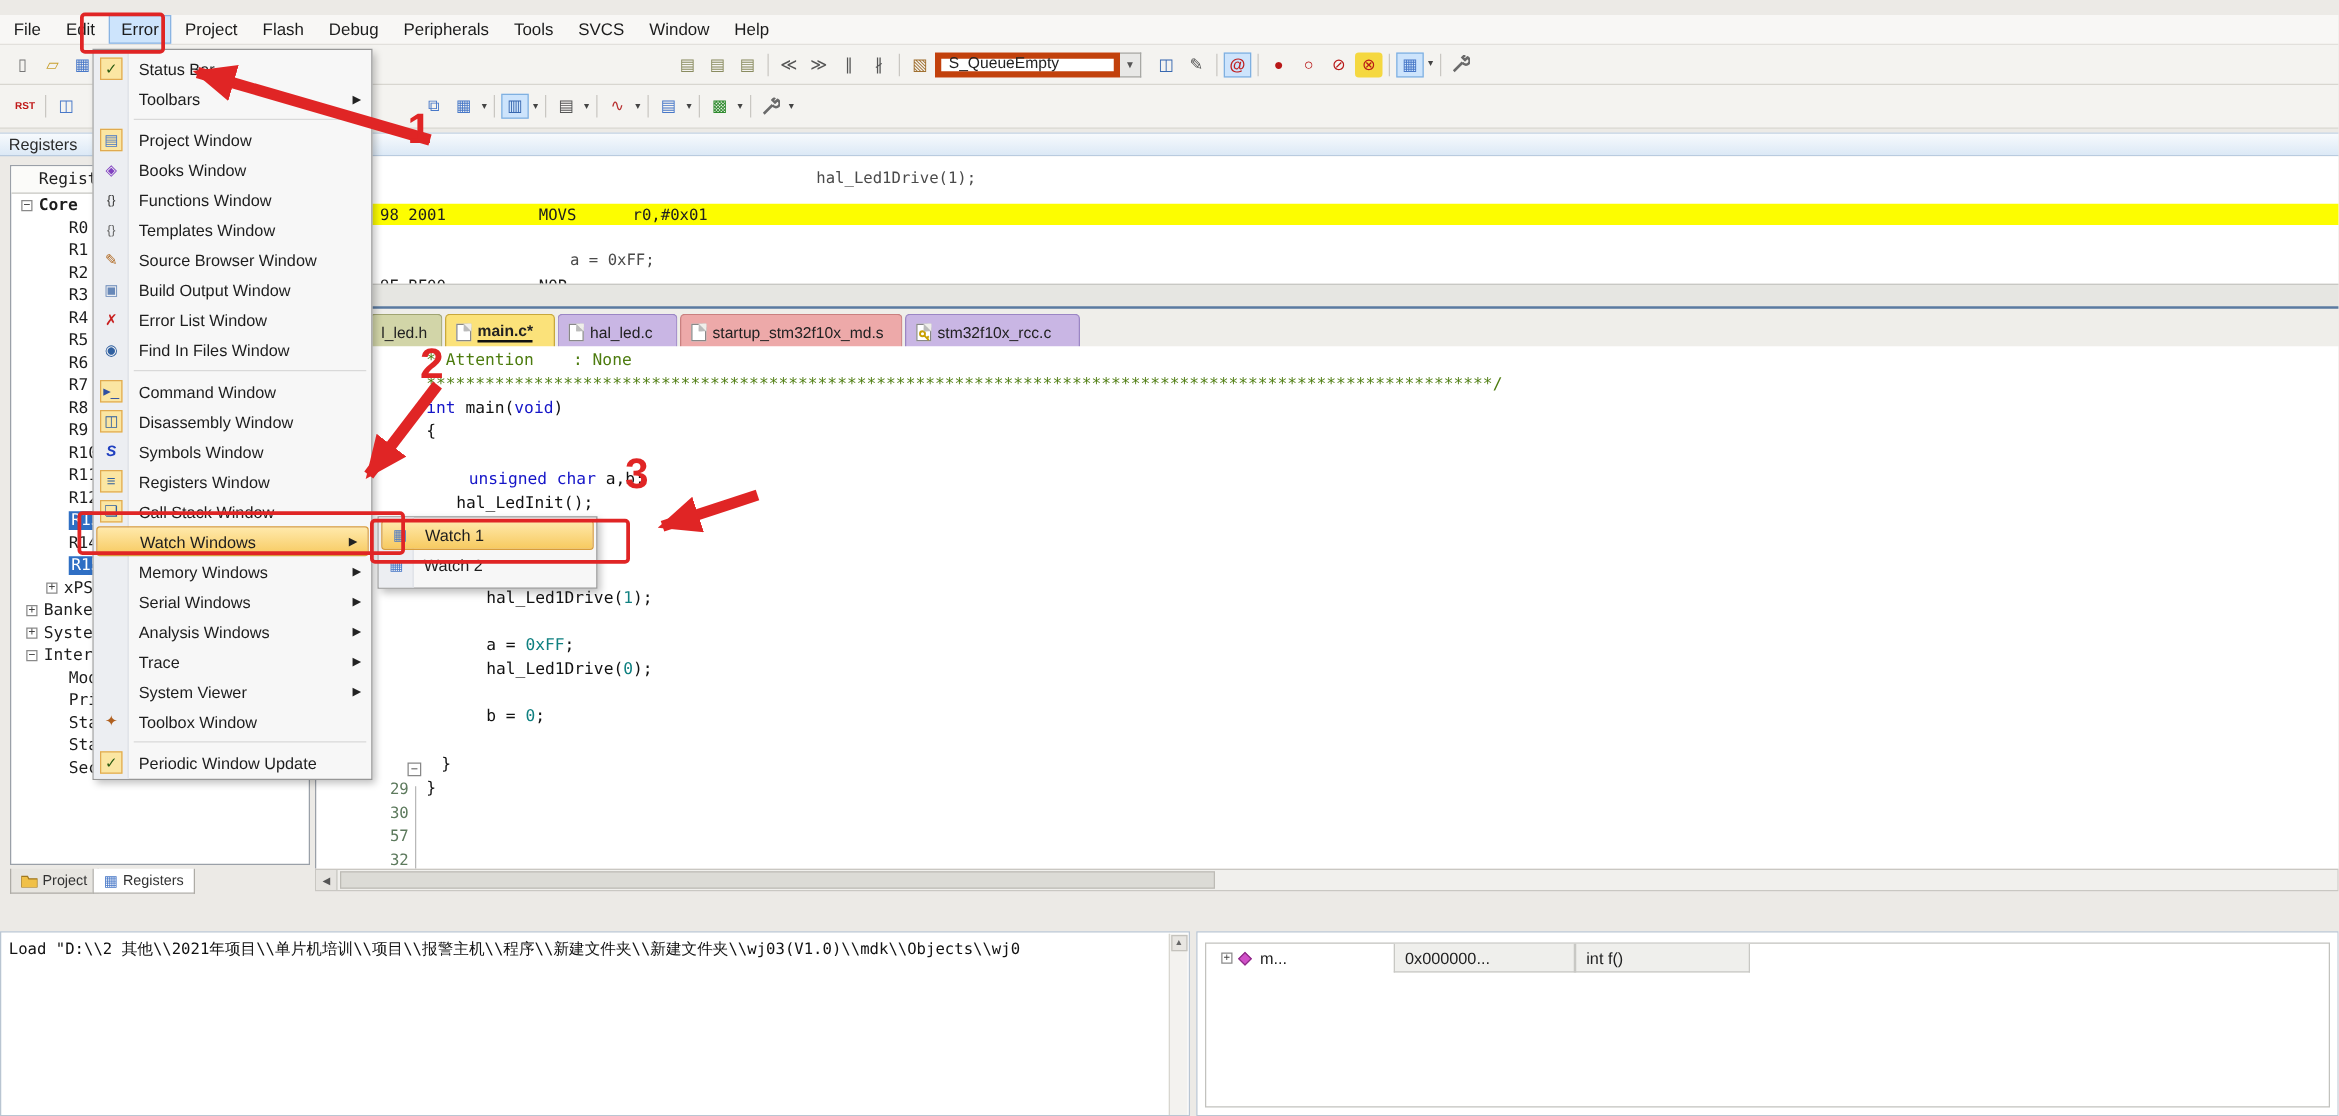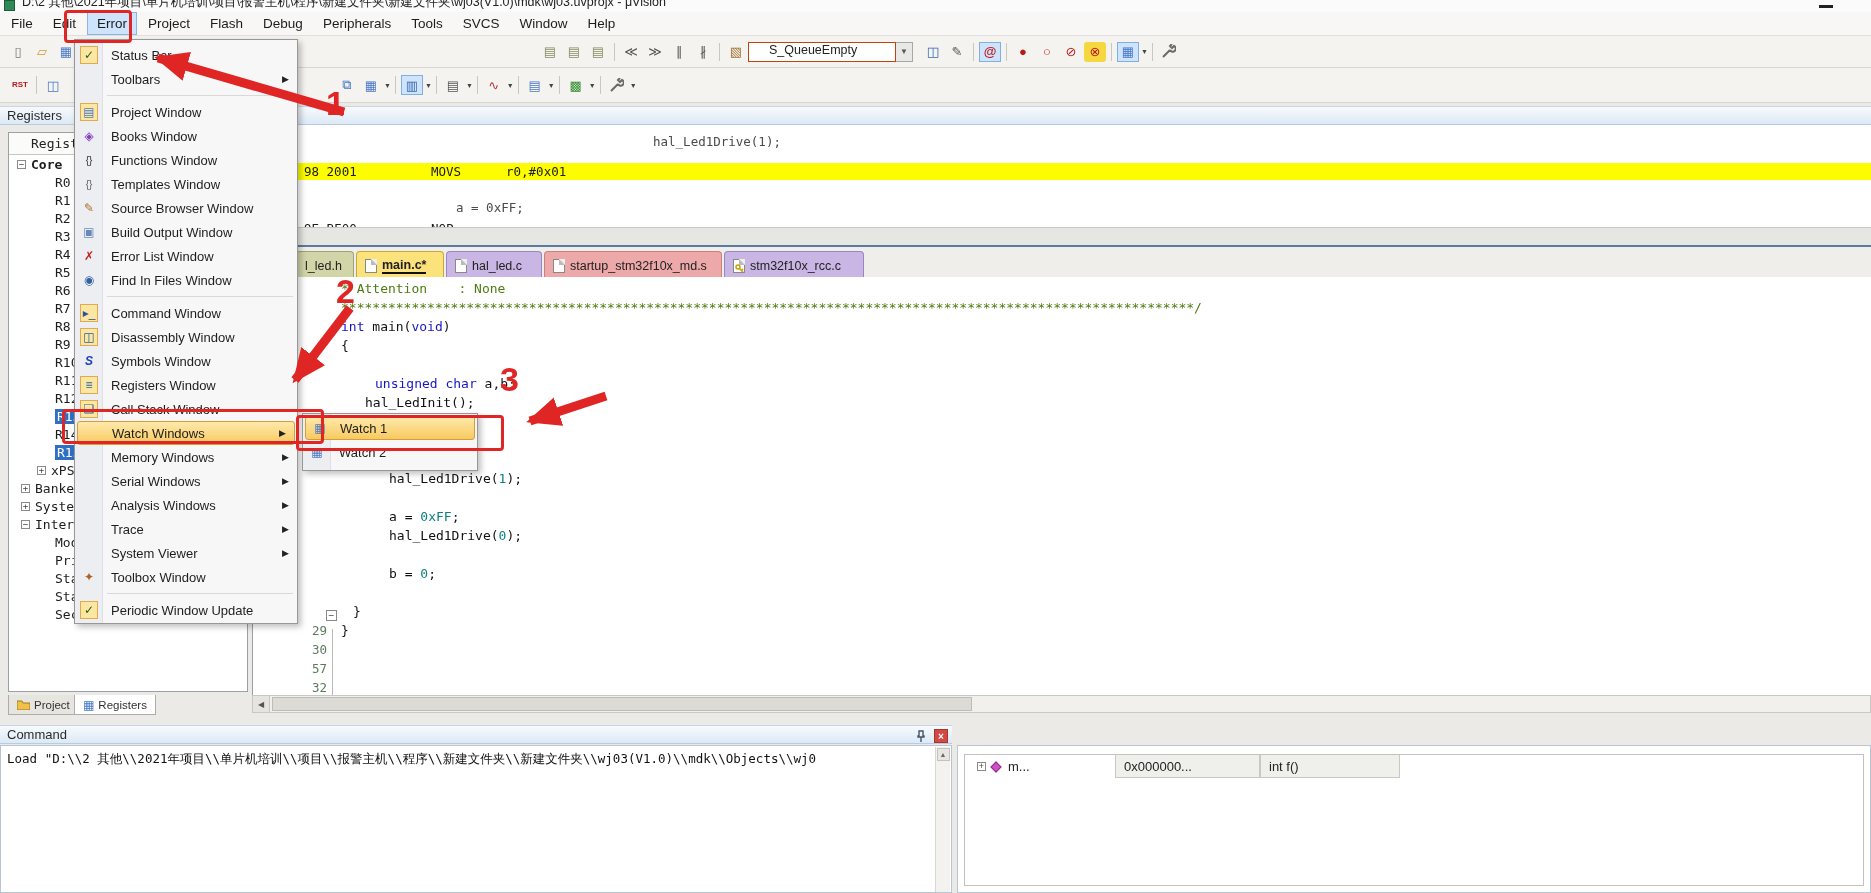--- a/index.html
+++ b/index.html
@@ -18,21 +18,21 @@
   .menu-item { padding:3px 9px; margin-left:2px; white-space:nowrap; }
   .menu-item.active { background:#cde4fc; border:1px solid #8ab4e2; }
 
   
   .toolbar { position:absolute; left:0; width:1871px; background:#f4f3f0; border-bottom:1px solid #d8d6d0; display:flex; align-items:center; }
   #toolbar1 { top:36px; height:32px; }
   #toolbar2 { top:68px; height:35px; }
   .tbi { width:22px; height:20px; display:flex; align-items:center; justify-content:center; font-size:13px; margin:0 1px; flex:0 0 auto; }
   .tbi.boxed { background:#cde4fc; border:1px solid #7fb0e0; }
   .tbsep { width:1px; height:18px; background:#c9c7c2; margin:0 4px; flex:0 0 auto; }
-  .tb-combo { height:20px; width:148px; background:#fff; border:1px solid #c2410c; font-size:12.5px; display:flex; align-items:flex-start; padding-left:20px; color:#222; flex:0 0 auto; }
+  .tb-combo { height:20px; width:148px; background:#fff; border:5px solid #c2410c; font-size:12.5px; display:flex; align-items:flex-end; padding-left:6px; color:#222; flex:0 0 auto; }
   .tb-combo-btn { height:20px; width:17px; background:#e8e8e6; border:1px solid #a8a8a4; border-left:none; display:flex; align-items:center; justify-content:center; font-size:8px; color:#555; flex:0 0 auto; }
   .dd { font-size:7px; color:#444; margin-left:1px; }
   #rst-btn { font-size:8px; font-weight:bold; color:#c01818; line-height:8px; text-align:center; }
 
   
   .phead { position:absolute; height:19px; background:linear-gradient(#f7fafd,#dce9f6); border-top:1px solid #c6d6e8; border-bottom:1px solid #b9cbdf; font-size:13px; color:#2b2b2b; display:flex; align-items:center; padding-left:7px; }
 
   
   #reg-box { position:absolute; left:8px; top:132px; width:240px; height:560px; background:#fff; border:1px solid #9aa0a8; overflow:hidden; }
   #reg-colhead { height:22px; border-bottom:1px solid #c6c6c2; background:#fbfbf9; font-family:"DejaVu Sans Mono",monospace; font-size:13px; display:flex; align-items:center; padding-left:22px; color:#222; }
@@ -116,25 +116,20 @@
   .ann { position:absolute; z-index:50; }
   .ann-rect { border:3px solid #e02525; border-radius:4px; background:transparent; }
   .ann-num { color:#e02525; font-size:34px; font-weight:bold; font-family:"Liberation Sans",sans-serif; }
   #ann-svg { position:absolute; left:0; top:0; width:1871px; height:893px; z-index:49; pointer-events:none; }
 </style>
 </head>
 <body>
 
 <div id="stage">
 
-  <div id="titlebar">
-    <div id="uv-icon"></div>
-    <div class="ttext">D:\2 其他\2021年项目\单片机培训\项目\报警主机\程序\新建文件夹\新建文件夹\wj03(V1.0)\mdk\wj03.uvprojx - μVision</div>
-    <div id="win-min"></div>
-  </div>
 
   <div id="menubar">
       <div class="menu-item">File</div>
       <div class="menu-item">Edit</div>
       <div class="menu-item active">Error</div>
       <div class="menu-item">Project</div>
       <div class="menu-item">Flash</div>
       <div class="menu-item">Debug</div>
       <div class="menu-item">Peripherals</div>
       <div class="menu-item">Tools</div>
@@ -504,29 +499,20 @@
           <div class="ic" style="color: rgb(72, 120, 200);">▦</div>
           <div class="txt">Watch 1</div>
         </div>
         <div class="vm-item">
           <div class="ic" style="color: rgb(72, 120, 200);">▦</div>
           <div class="txt">Watch 2</div>
         </div>
       </div>
   </div>
 
-  <div class="phead" id="cmd-head">
-    <span>Command</span>
-    <div class="hbtn" id="cmd-pin">
-      <svg width="10" height="13" viewBox="0 0 10 13">
-          <path d="M3 1 h4 v5 h1 v1 h-6 v-1 h1 z M5 7 v5" stroke="#445566" stroke-width="1.4" fill="none"></path>
-        </svg>
-    </div>
-    <div class="hbtn" id="cmd-close">×</div>
-  </div>
   <div id="cmd-body">
     <div id="cmd-text">Load "D:\\2 其他\\2021年项目\\单片机培训\\项目\\报警主机\\程序\\新建文件夹\\新建文件夹\\wj03(V1.0)\\mdk\\Objects\\wj0</div>
     <div id="cmd-vscroll">
         <div class="up">▲</div>
       </div>
   </div>
 
   <div id="cs-body">
     <div id="cs-table">
       <div class="cs-drow">

